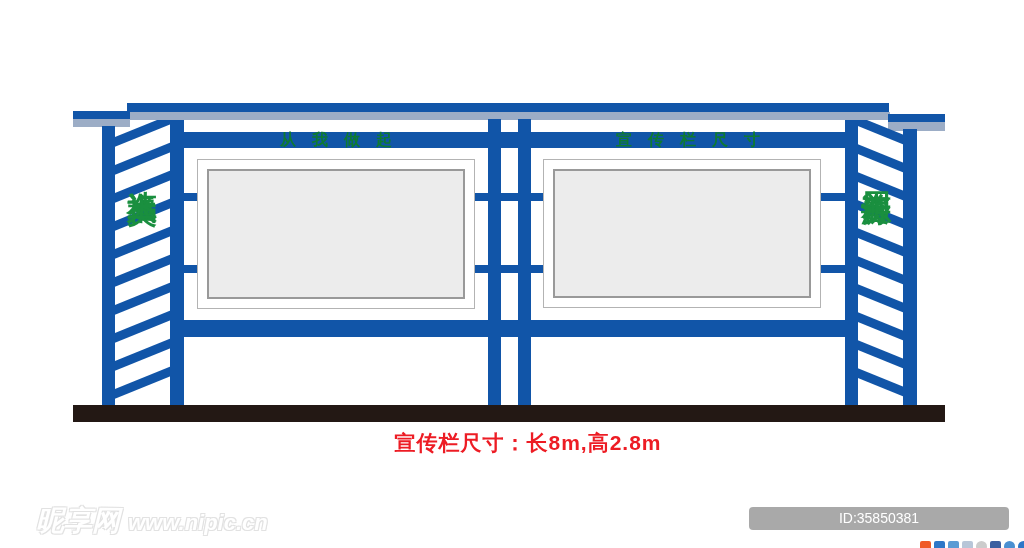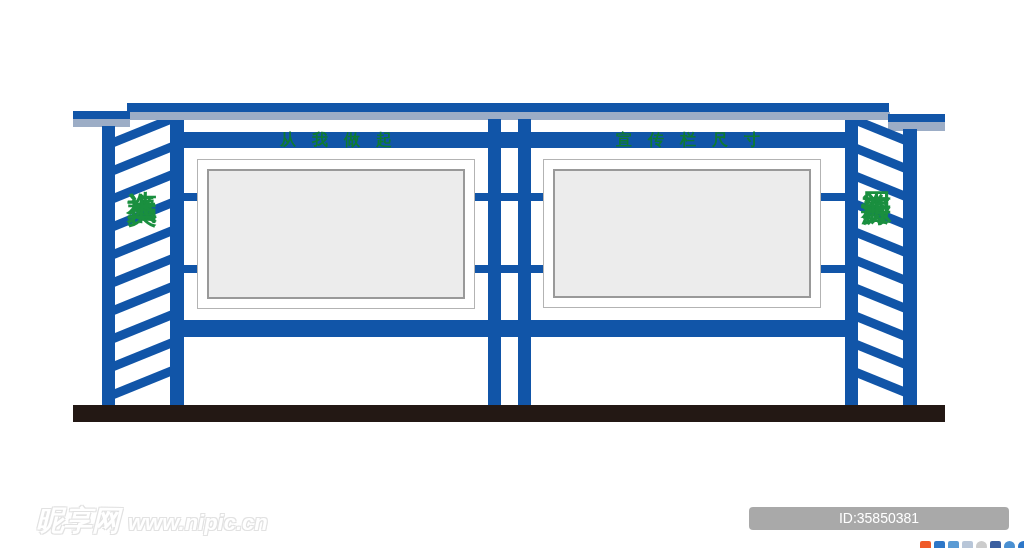--- a/index.html
+++ b/index.html
@@ -170,20 +170,21 @@
 
   <div class="abs panel panel-left">
     <div class="panel-inner"></div>
   </div>
   <div class="abs panel panel-right">
     <div class="panel-inner"></div>
   </div>
 
   <div class="abs base-bar"></div>
 
+  <div class="abs caption">宣传栏尺寸：长8m,高2.8m</div>
 
   <div class="abs watermark">
     <span class="site-name">昵享网</span><span class="site-url">www.nipic.cn</span>
   </div>
 
   <div class="abs id-badge">ID:35850381 NO:20250928161527952100</div>
 
   <div class="abs share-row" id="share-row">
       <div class="share-icon" style="background: rgb(240, 90, 40);"></div>
       <div class="share-icon" style="background: rgb(45, 119, 200);"></div>

